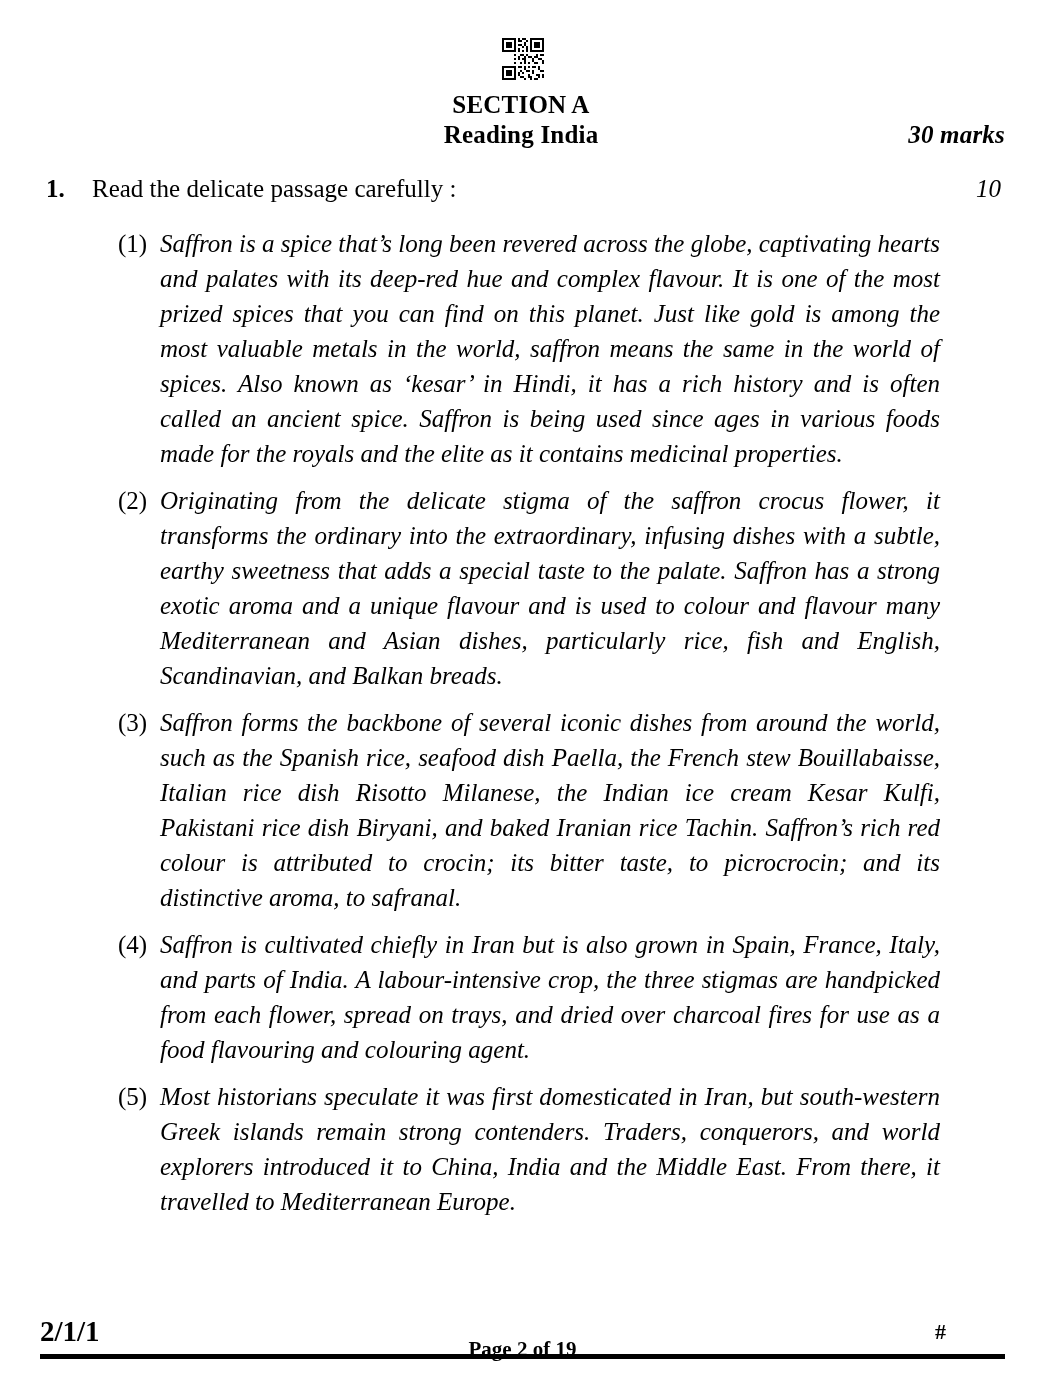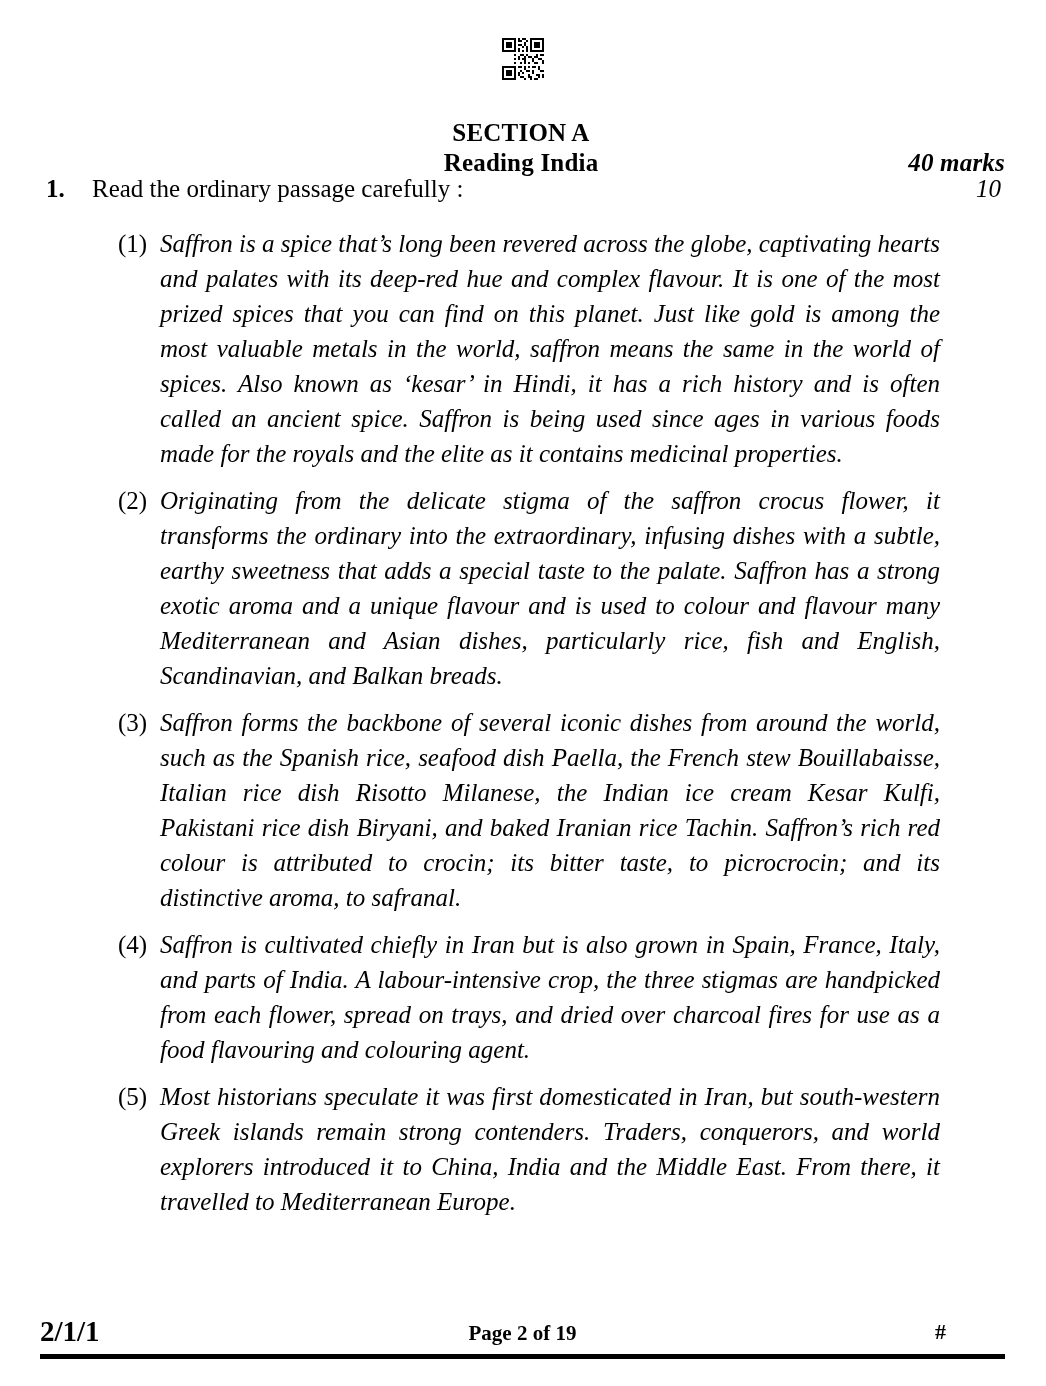--- a/index.html
+++ b/index.html
@@ -30,21 +30,20 @@
     height: 46px;
     display: block;
   }
 
   
   #section-head {
     position: absolute;
     top: 90px;
     left: 37px;
     right: 41px;
-    margin-top: 28px;
   }
   .head-line {
     position: relative;
     text-align: center;
     font-weight: bold;
     font-size: 25px;
     line-height: 30px;
     letter-spacing: 0.2px;
   }
   #marks-total {
@@ -143,21 +142,21 @@
     top: -2px;
     font-weight: bold;
     font-size: 29px;
     line-height: 34px;
     text-align: center;
   }
   #footer-page {
     position: absolute;
     left: 0;
     right: 0;
-    top: 4px;
+    top: 20px;
     text-align: center;
     font-weight: bold;
     font-size: 21px;
     line-height: 26px;
   }
   #footer-hash {
     position: absolute;
     right: 59px;
     top: 3px;
     font-weight: bold;
@@ -253,28 +252,28 @@
     </g>
   </svg>
 </div>
 
 <div id="section-head">
   <div class="head-line">
     <span>SECTION A</span>
   </div>
   <div class="head-line">
     <span>Reading India</span>
-    <span id="marks-total">40 marks</span>
+    <span id="marks-total">30 marks</span>
   </div>
 </div>
 
 <div id="question-area">
   <div id="q-row">
     <span id="q-number">1.</span>
-    <span id="q-prompt">Read the ordinary passage carefully :</span>
+    <span id="q-prompt">Read the delicate passage carefully :</span>
     <span id="q-marks">10</span>
   </div>
 </div>
 
 <div id="passage">
 
   <div class="para">
     <span class="para-marker">(1)</span>
     <span class="para-text">Saffron is a spice that’s long been revered across the globe, captivating hearts and palates with its deep-red hue and complex flavour. It is one of the most prized spices that you can find on this planet. Just like gold is among the most valuable metals in the world, saffron means the same in the world of spices. Also known as ‘kesar’ in Hindi, it has a rich history and is often called an ancient spice. Saffron is being used since ages in various foods made for the royals and the elite as it contains medicinal properties.</span>
   </div>

